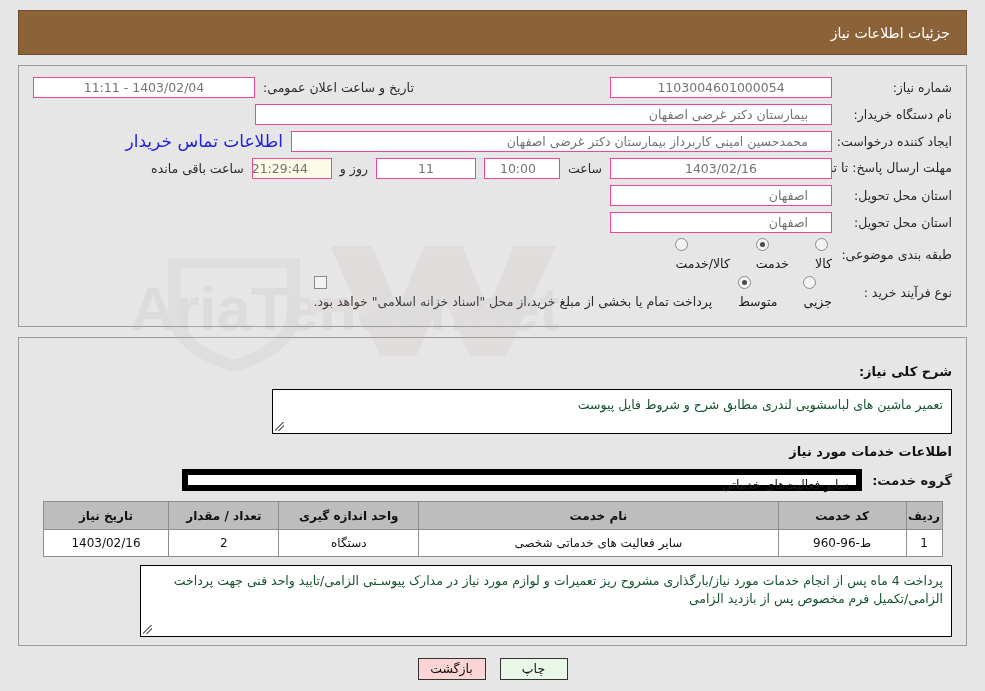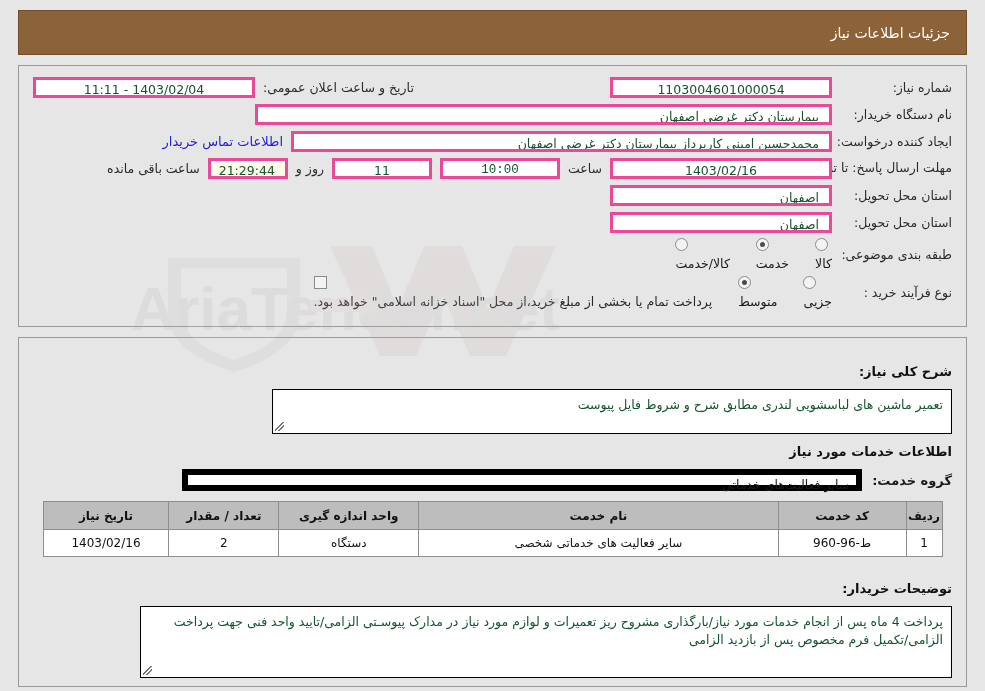--- a/index.html
+++ b/index.html
@@ -59,49 +59,49 @@
     text-align: right;
     font-size: 12.5px;
     color: #2a2a2a;
     white-space: nowrap;
   }
   .lbl.w150 { width: 112px; flex: 0 0 112px; }
   .lbl.two-line { line-height: 14px; }
 
   .fld {
     background: #ffffff;
-    border: 3px solid #ec4899;
+    border: 1px solid #ec4899;
     height: 21px;
     line-height: 19px;
-    padding: 0 10px;
+    padding: 0 23px;
     font-size: 12.5px;
     text-align: center;
-    color: #14532d;
+    color: #737373;
     white-space: nowrap;
     overflow: hidden;
   }
   .fld.right { text-align: right; }
   .fld.cream { background: #fbfbe8; }
 
   .w-need   { width: 222px; }
   .w-org    { width: 577px; }
   .w-creator{ width: 541px; }
   .w-date   { width: 222px; }
-  .w-hour   { width: 120px; font-family: Liberation Mono, monospace; }
+  .w-hour   { width: 76px; }
   .w-days   { width: 100px; }
   .w-clock  { width: 80px; }
   .w-prov   { width: 222px; }
   .w-city   { width: 222px; }
 
   .spacer { flex: 1 1 auto; }
 
   .inline-txt { font-size: 12.5px; white-space: nowrap; color: #2a2a2a; }
   .link {
     color: #2020dd;
-    font-size: 13px;
+    font-size: 17px;
     white-space: nowrap;
     text-decoration: none;
     cursor: pointer;
   }
 
   
   .radio-grp { display: flex; align-items: center; gap: 26px; }
   .radio-item { display: flex; align-items: flex-end; gap: 5px; flex-direction: column; }
   .radio {
     width: 13px; height: 13px;
@@ -356,21 +356,20 @@
           <td>ط-96-960</td>
           <td>سایر فعالیت های خدماتی شخصی</td>
           <td>دستگاه</td>
           <td>2</td>
           <td>1403/02/16</td>
         </tr>
       </tbody>
     </table>
 
     <div class="ta-wrap">
-      <span class="ta-lbl">توضیحات خریدار:</span>
       <div class="ta ta-notes">پرداخت 4 ماه پس از انجام خدمات مورد نیاز/بارگذاری مشروح ریز تعمیرات و لوازم مورد نیاز در مدارک پیوسـتی الزامی/تایید واحد فنی جهت پرداخت الزامی/تکمیل فرم مخصوص پس از بازدید الزامی</div>
     </div>
 
   </div>
 
   <div class="btnbar">
     <div class="btn print">چاپ</div>
     <div class="btn back">بازگشت</div>
   </div>
 

